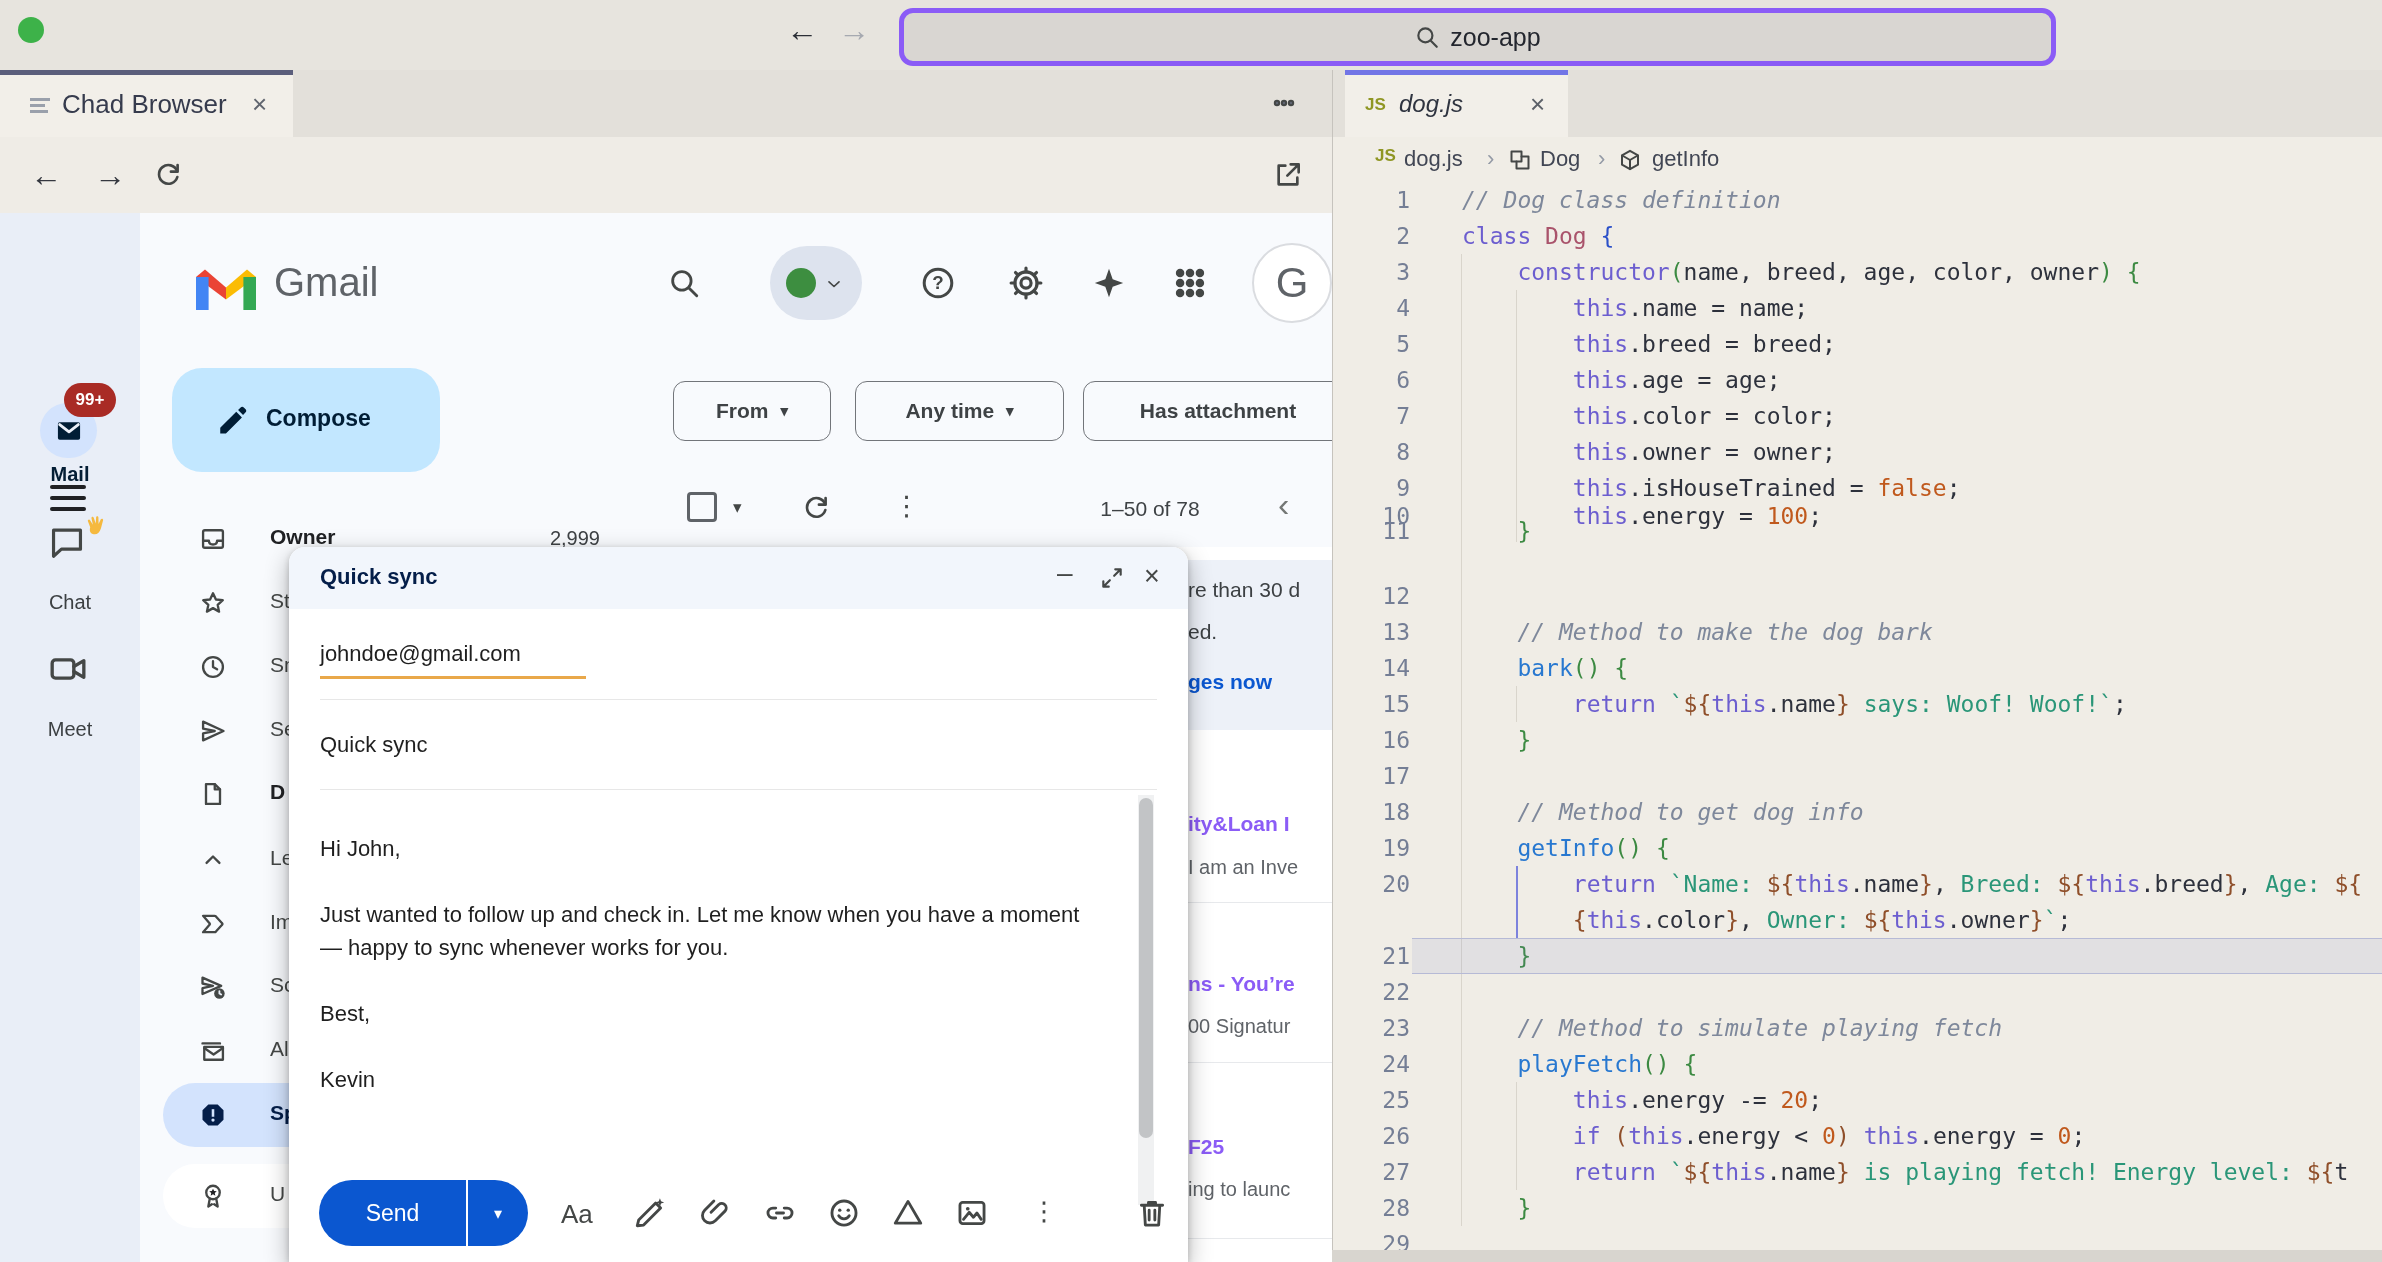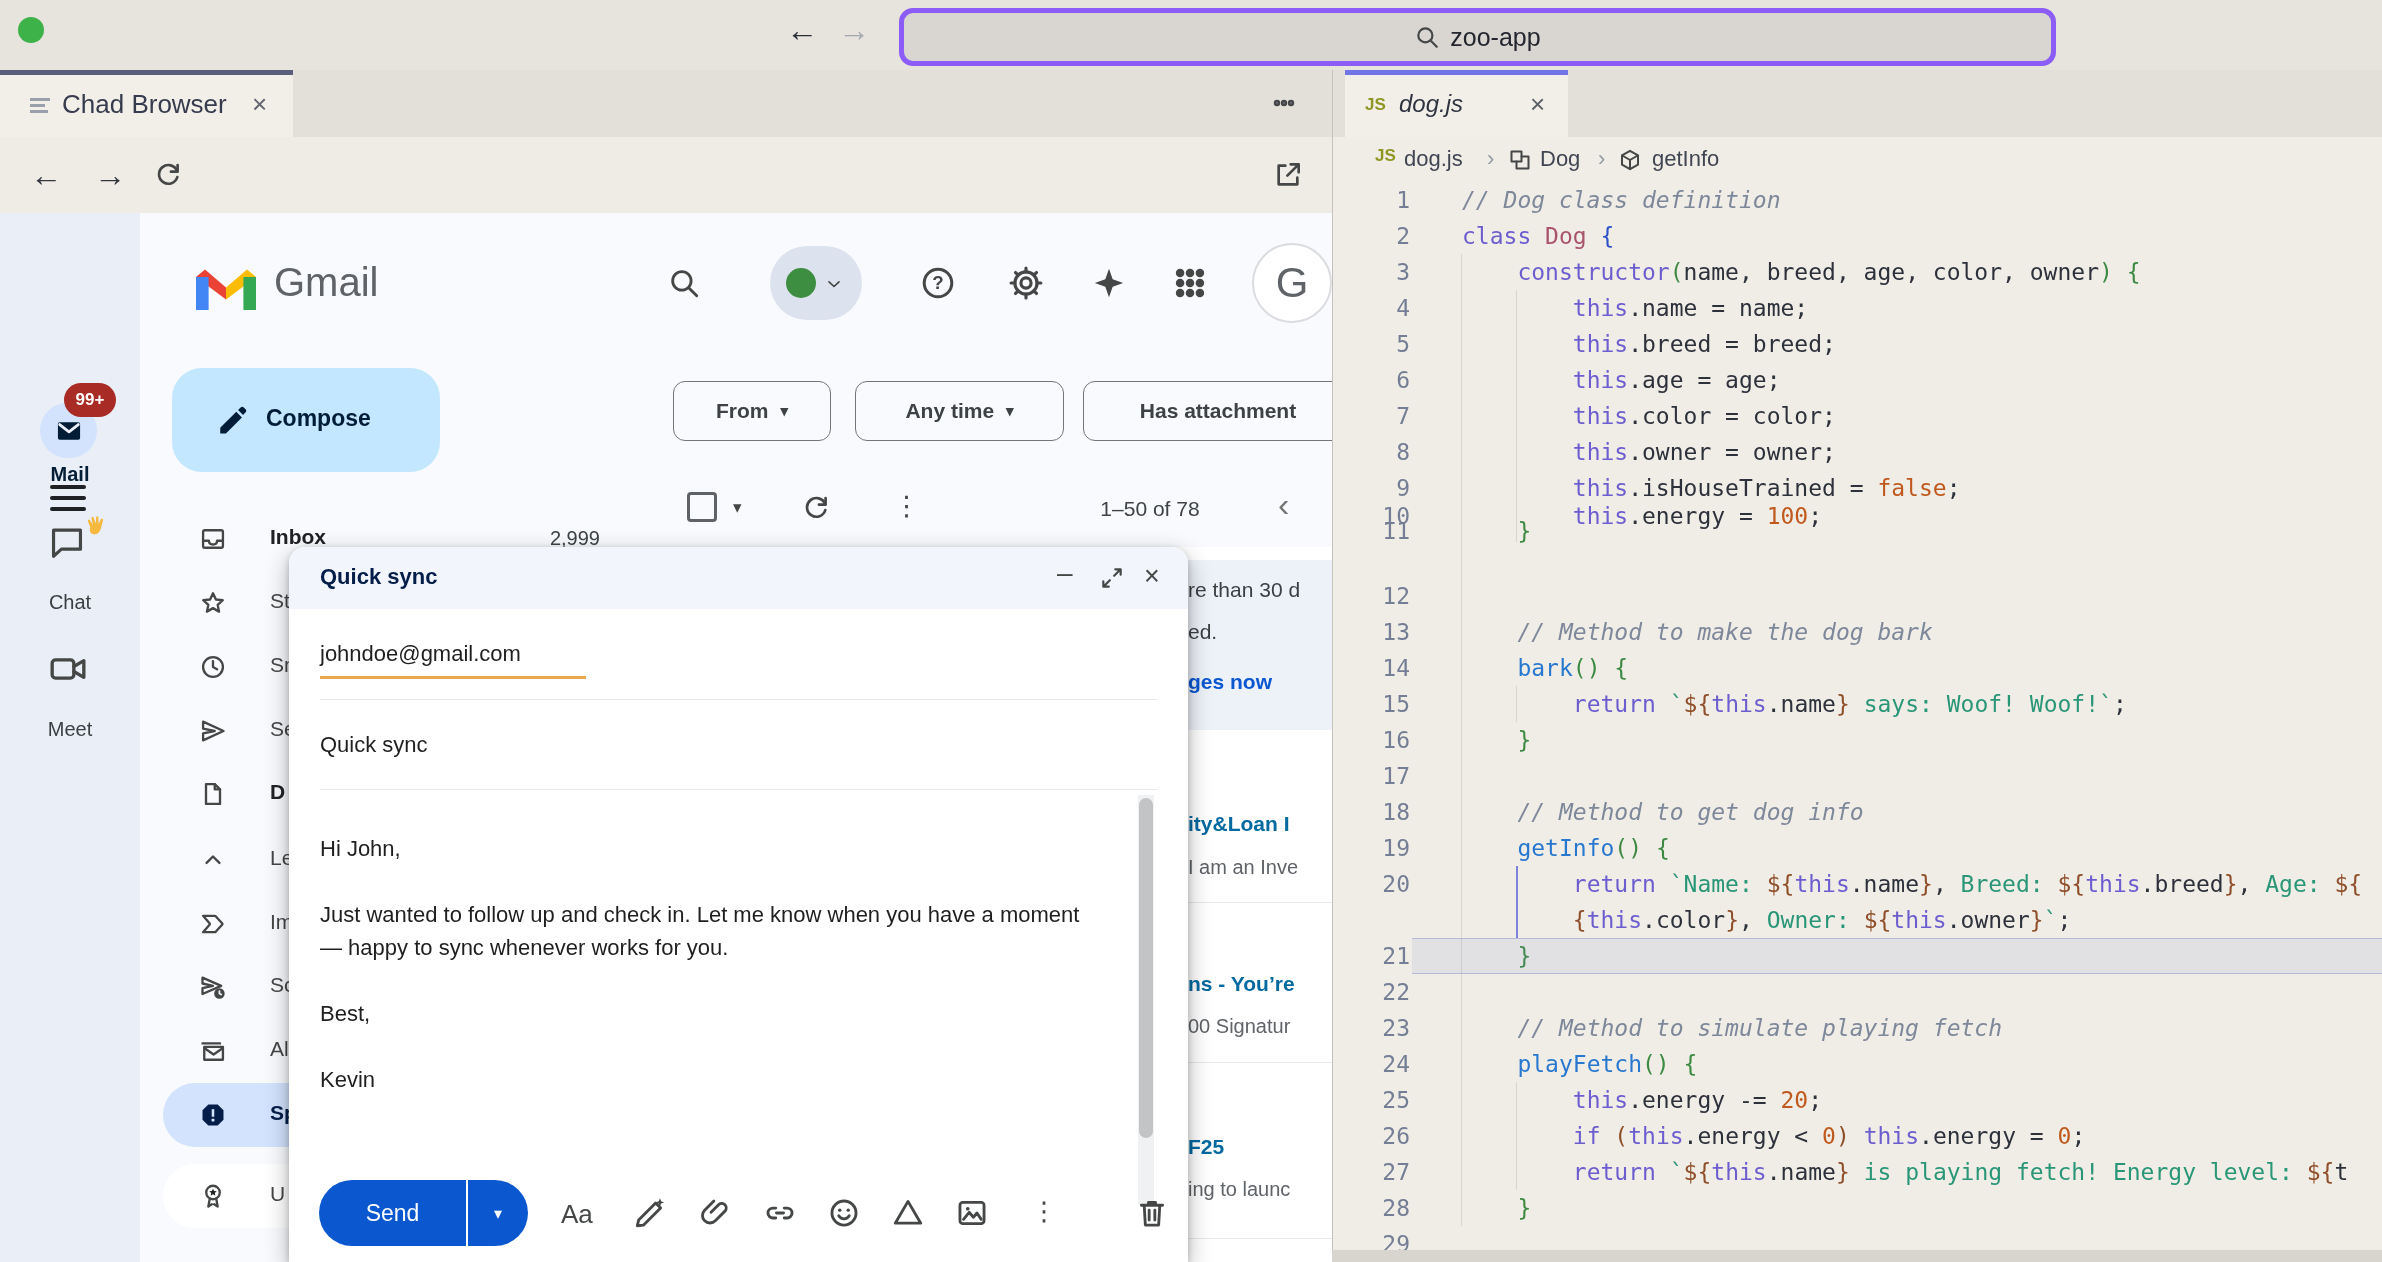--- a/index.html
+++ b/index.html
@@ -21,21 +21,21 @@
   
   .gmail{position:absolute;left:0;top:213px;width:1332px;height:1049px;background:#f8fafd;overflow:hidden;}
   .rail{position:absolute;left:0;top:0;width:140px;height:1049px;background:#e9eef7;}
   .rail-label{position:absolute;left:0;width:140px;text-align:center;font-size:20px;color:#3c4043;}
   .hambar{position:absolute;left:50px;width:36px;height:4px;background:#202124;border-radius:2px;}
   .gm-chip{position:absolute;top:168px;height:60px;border:1px solid #72757a;border-radius:12px;display:flex;align-items:center;justify-content:center;gap:12px;font-size:21px;color:#3e4245;font-weight:bold;box-sizing:border-box;}
   .sb-item{position:absolute;height:64px;}
   .sb-pill{position:absolute;left:163px;width:458px;height:64px;border-radius:32px;}
   .sb-label{position:absolute;left:270px;top:18px;font-size:21px;color:#444746;}
   .sb-icon{position:absolute;left:199px;top:18px;width:28px;height:28px;}
-  .email-title{position:absolute;left:1188px;font-size:21px;font-weight:bold;color:#0369a1;white-space:nowrap;}
+  .email-title{position:absolute;left:1188px;font-size:21px;font-weight:bold;color:#8b5cf6;white-space:nowrap;}
   .email-snip{position:absolute;left:1188px;font-size:20px;color:#5f6368;white-space:nowrap;}
   .email-div{position:absolute;left:1188px;width:144px;height:1px;background:#e7e9ec;}
   
   .compose{position:absolute;left:289px;top:334px;width:899px;height:715px;background:#fff;border-radius:16px 16px 0 0;box-shadow:0 8px 24px rgba(0,0,0,.3),0 2px 6px rgba(0,0,0,.18);}
   .cmp-head{position:absolute;left:0;top:0;width:899px;height:62px;background:#f2f6fc;border-radius:16px 16px 0 0;}
   .cmp-div{position:absolute;left:31px;width:837px;height:1px;background:#e7e7e7;}
   .cmp-body p{margin:0 0 33px 0;}
   .send-btn{position:absolute;left:30px;top:633px;width:147px;height:66px;border-radius:33px 0 0 33px;background:#0b57d0;color:#fff;font-size:23px;display:flex;align-items:center;justify-content:center;}
   .send-arrow{position:absolute;left:179px;top:633px;width:60px;height:66px;border-radius:0 33px 33px 0;background:#0b57d0;color:#fff;display:flex;align-items:center;justify-content:center;font-size:16px;}
   .cmp-ic{position:absolute;top:649px;width:34px;height:34px;}
@@ -219,21 +219,21 @@
     <span class="glyph" style="position:absolute;left:893px;top:277px;font-size:27px;">⋮</span>
     <span style="position:absolute;left:1080px;top:284px;width:140px;text-align:center;font-size:21px;color:#3e4245;">1–50 of 78</span>
     <span style="position:absolute;left:1278px;top:272px;font-size:34px;color:#747775;">‹</span>
 
     <div id="sidebar">
         <div class="sb-item" style="top: 294px; left: 0px; width: 640px;">
           <span class="sb-icon ic"><svg viewBox="0 0 24 24">
               <rect x="3.5" y="4.5" width="17" height="15" rx="1.5"></rect>
               <path d="M3.5 13.5 h5 c0 2 1.5 3.2 3.5 3.2 s3.5-1.2 3.5-3.2 h5"></path>
             </svg></span>
-          <span class="sb-label" style="font-weight: bold; color: rgb(32, 33, 36);">Inbox</span>
+          <span class="sb-label" style="font-weight: bold; color: rgb(32, 33, 36);">Owner</span>
           <span style="position: absolute; left: 500px; top: 20px; width: 100px; text-align: right; font-size: 20px; color: rgb(62, 66, 69);">2,999</span>
         </div>
         <div class="sb-item" style="top: 358px; left: 0px; width: 640px;">
           <span class="sb-icon ic"><svg viewBox="0 0 24 24">
               <path d="M12 3.6 l2.5 5.4 5.9.6 -4.4 4 1.2 5.8 -5.2-3 -5.2 3 1.2-5.8 -4.4-4 5.9-.6 z"></path>
             </svg></span>
           <span class="sb-label">St</span>
         </div>
         <div class="sb-item" style="top: 422px; left: 0px; width: 640px;">
           <span class="sb-icon ic"><svg viewBox="0 0 24 24">

